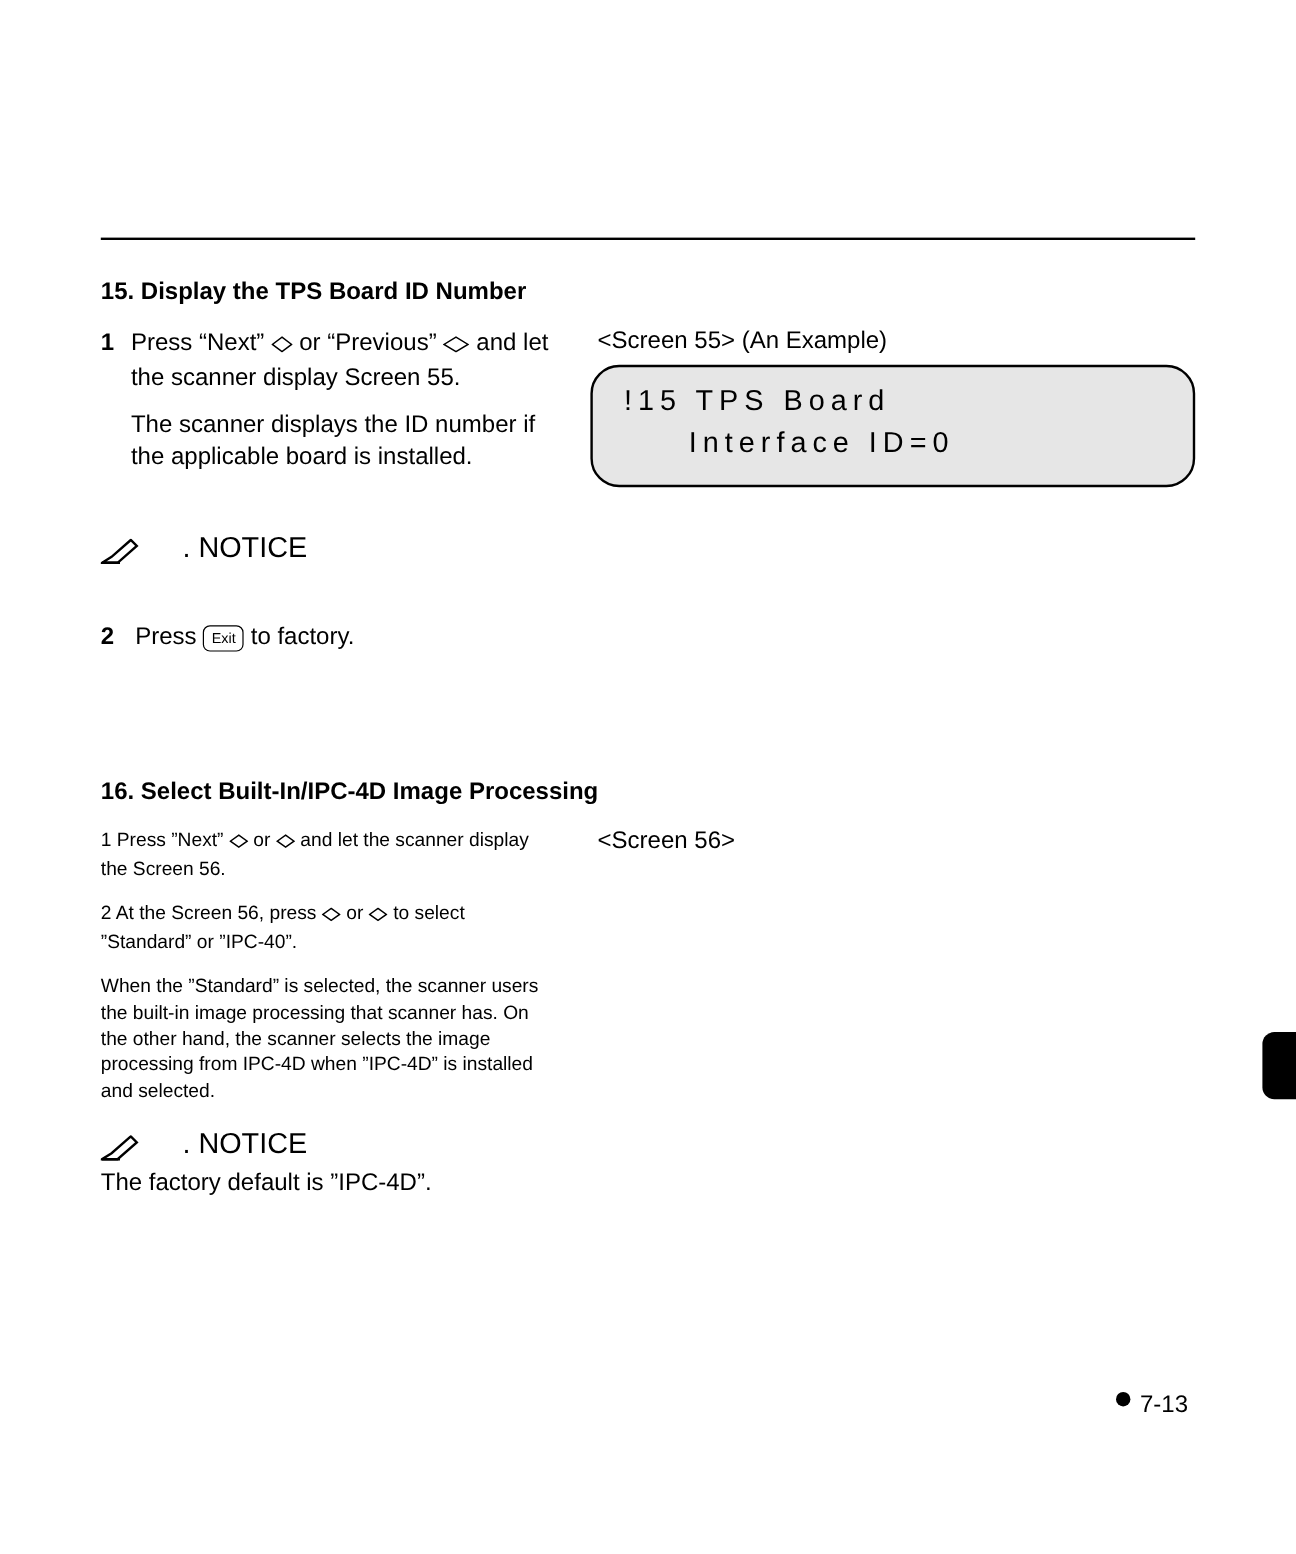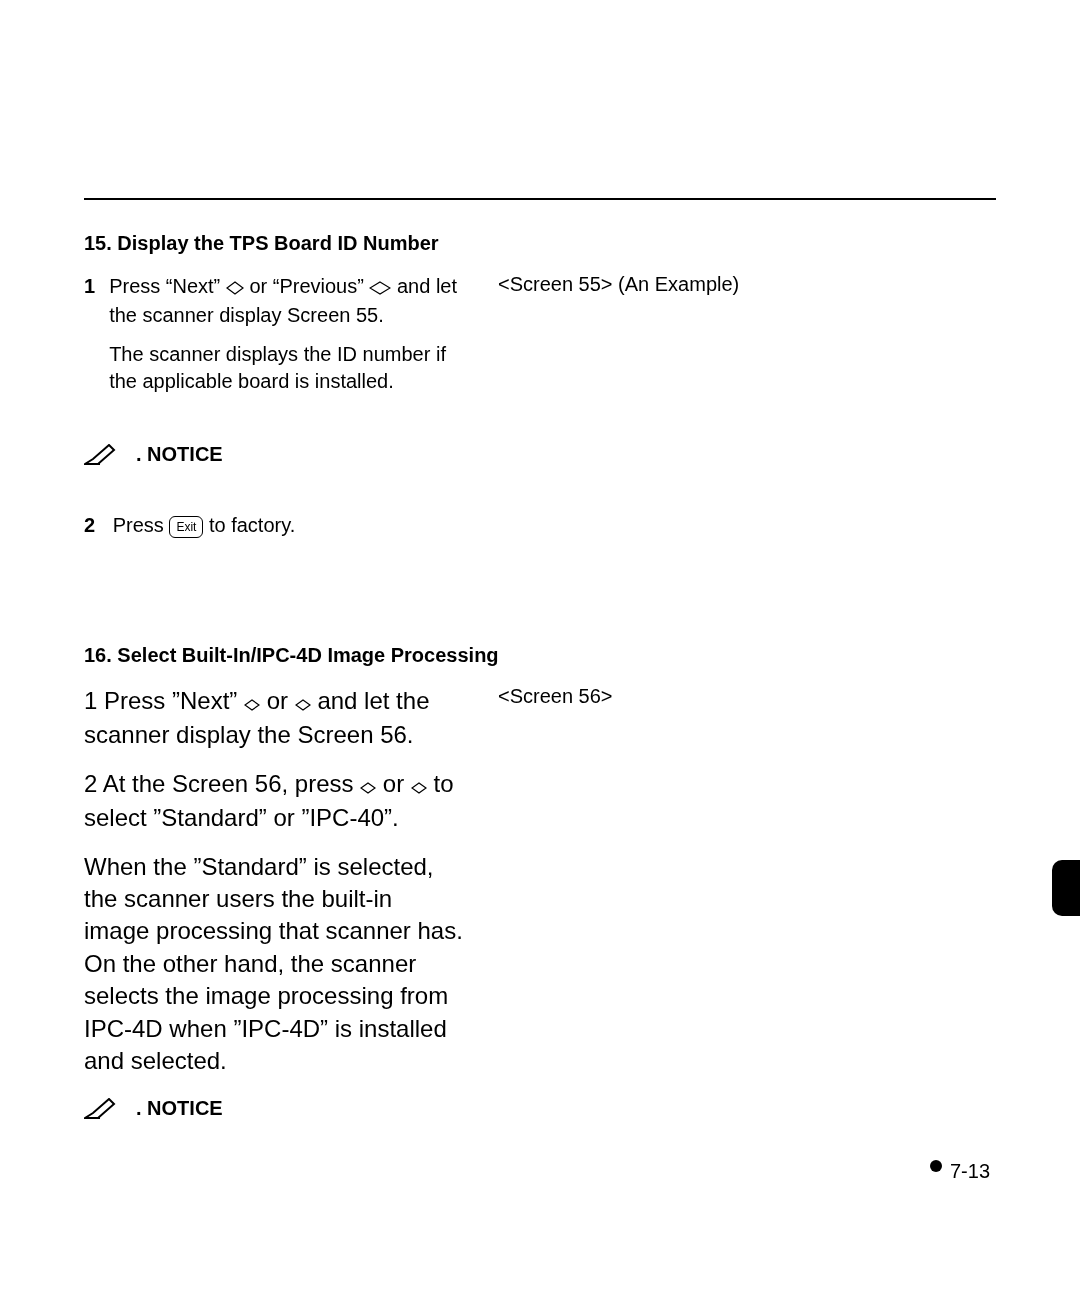--- a/index.html
+++ b/index.html
@@ -59,23 +59,23 @@
     line-height: 1.45;
     font-family: Arial, Helvetica, sans-serif;
   }
   .lcd-line { letter-spacing: 5px; white-space: pre; }
   .lcd-line.indent { padding-left: 54px; }
 
   .notice-block { margin-top: 36px; }
   .notice-head {
     display: inline-flex;
     align-items: flex-end;
-    gap: 12px;
-    font-weight: bold;
-    font-size: 20px;
+    gap: 28px;
+    font-weight: normal;
+    font-size: 24px;
     margin-bottom: 4px;
   }
   .notice-icon svg { display: block; }
   .notice-body { font-size: 20px; line-height: 1.35; }
 
   .step2 { font-size: 20px; margin-top: 44px; }
   .step2 .num { font-weight: bold; margin-right: 12px; }
 
   .exit-key {
     display: inline-block;
@@ -86,21 +86,21 @@
     line-height: 20px;
     vertical-align: 1px;
   }
 
   .dia {
     display: inline-block;
     vertical-align: -2px;
   }
 
   .section16 { margin-top: 106px; }
-  .para { font-size: 24px; line-height: 1.35; margin: 0 0 16px 0; }
+  .para { font-size: 16px; line-height: 1.35; margin: 0 0 16px 0; }
 
   .thumb-tab {
     position: absolute;
     right: 0;
     top: 860px;
     width: 28px;
     height: 56px;
     background: #000;
     border-top-left-radius: 10px;
     border-bottom-left-radius: 10px;
@@ -148,20 +148,24 @@
             </span>
             <span> and let the scanner display Screen 55.</span>
             <div style="height:12px"></div>
             <span>The scanner displays the ID number if the applicable board is installed.</span>
           </div>
         </div>
       </div>
 
       <div class="col-right">
         <p class="screen-label">&lt;Screen 55&gt; (An Example)</p>
+        <div class="lcd">
+          <div class="lcd-line">!15 TPS Board</div>
+          <div class="lcd-line indent">Interface ID=0</div>
+        </div>
       </div>
     </div>
 
     <div class="notice-block">
       <div class="notice-head">
         <span class="notice-icon">
           <svg width="40" height="22" viewBox="0 0 40 22">
             <path d="M1 20 L14 20 L30 6 L25 1 L9 15 Z" fill="none" stroke="#000" stroke-width="2"></path>
             <line x1="1" y1="20" x2="16" y2="20" stroke="#000" stroke-width="2"></line>
           </svg>
@@ -223,20 +227,21 @@
       <div class="notice-block" style="margin-top:4px">
         <div class="notice-head">
           <span class="notice-icon">
             <svg width="40" height="22" viewBox="0 0 40 22">
               <path d="M1 20 L14 20 L30 6 L25 1 L9 15 Z" fill="none" stroke="#000" stroke-width="2"></path>
               <line x1="1" y1="20" x2="16" y2="20" stroke="#000" stroke-width="2"></line>
             </svg>
           </span>
           <span>. NOTICE</span>
         </div>
+        <div class="notice-body">The factory default is ”IPC-4D”.</div>
       </div>
     </div>
 
   </div>
 
   <div class="thumb-tab"></div>
 
   <div class="footer">
     <span class="bullet"></span>
     <span>7-13</span>

